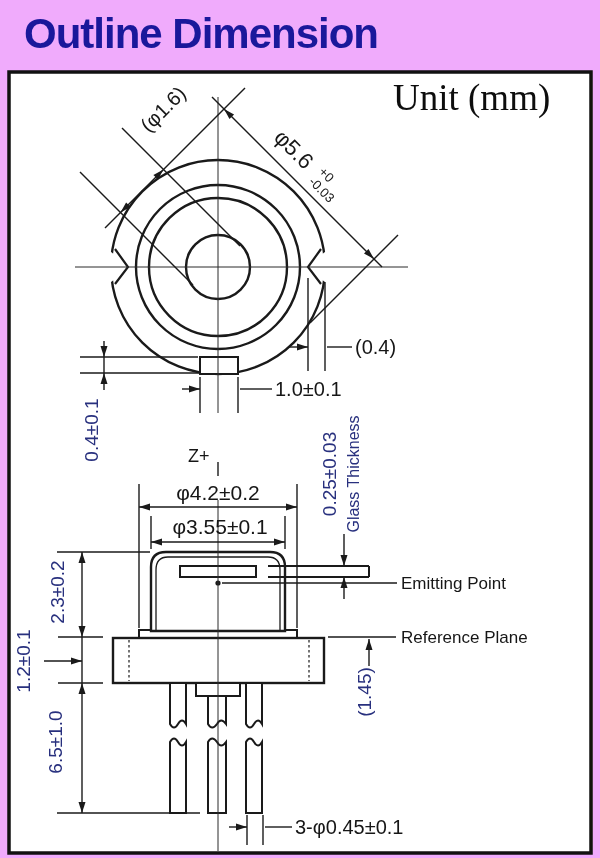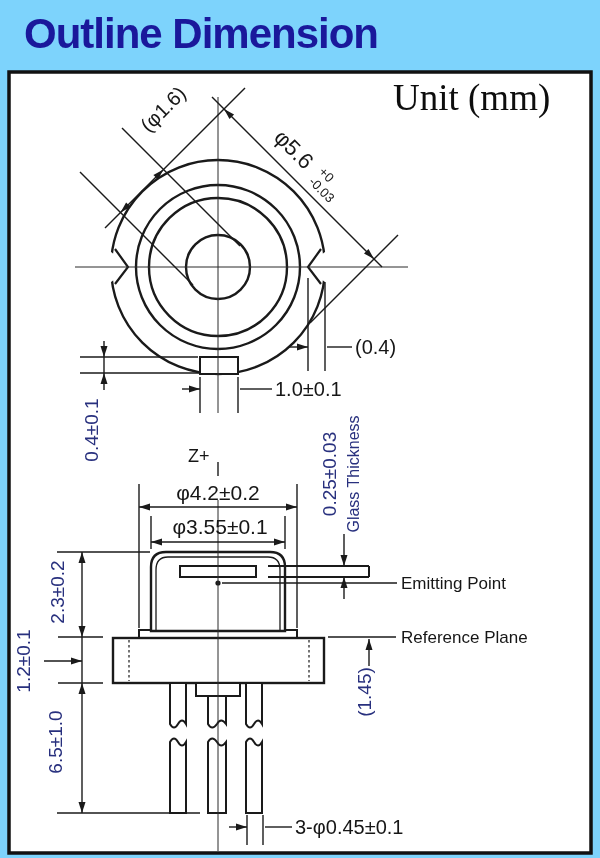--- a/index.html
+++ b/index.html
@@ -1,16 +1,16 @@
 <!DOCTYPE html>
 <html><head>
 <meta charset="utf-8">
 <style>
   html,body{margin:0;padding:0;background:#fff;}
-  #stage{position:relative;width:600px;height:858px;background:#7dd3fc;overflow:hidden;
+  #stage{position:relative;width:600px;height:858px;background:#f0abfc;overflow:hidden;
          font-family:"Liberation Sans",sans-serif;}
   #page-title{position:absolute;left:24px;top:10px;margin:0;font-size:42px;font-weight:bold;
               letter-spacing:-1px;color:#1a189b;font-family:"Liberation Sans",sans-serif;}
   svg{position:absolute;left:0;top:0;}
   svg text{font-family:"Liberation Sans",sans-serif;fill:#161616;}
   .unit{font-family:"Liberation Serif",serif;font-size:37px;fill:#0d0d0d;}
   .dim{font-size:20px;}
   .dimsm{font-size:17px;}
   .dimblue{font-size:19px;fill:#28307e;}
   .dimblue-sm{font-size:16px;fill:#28307e;}

